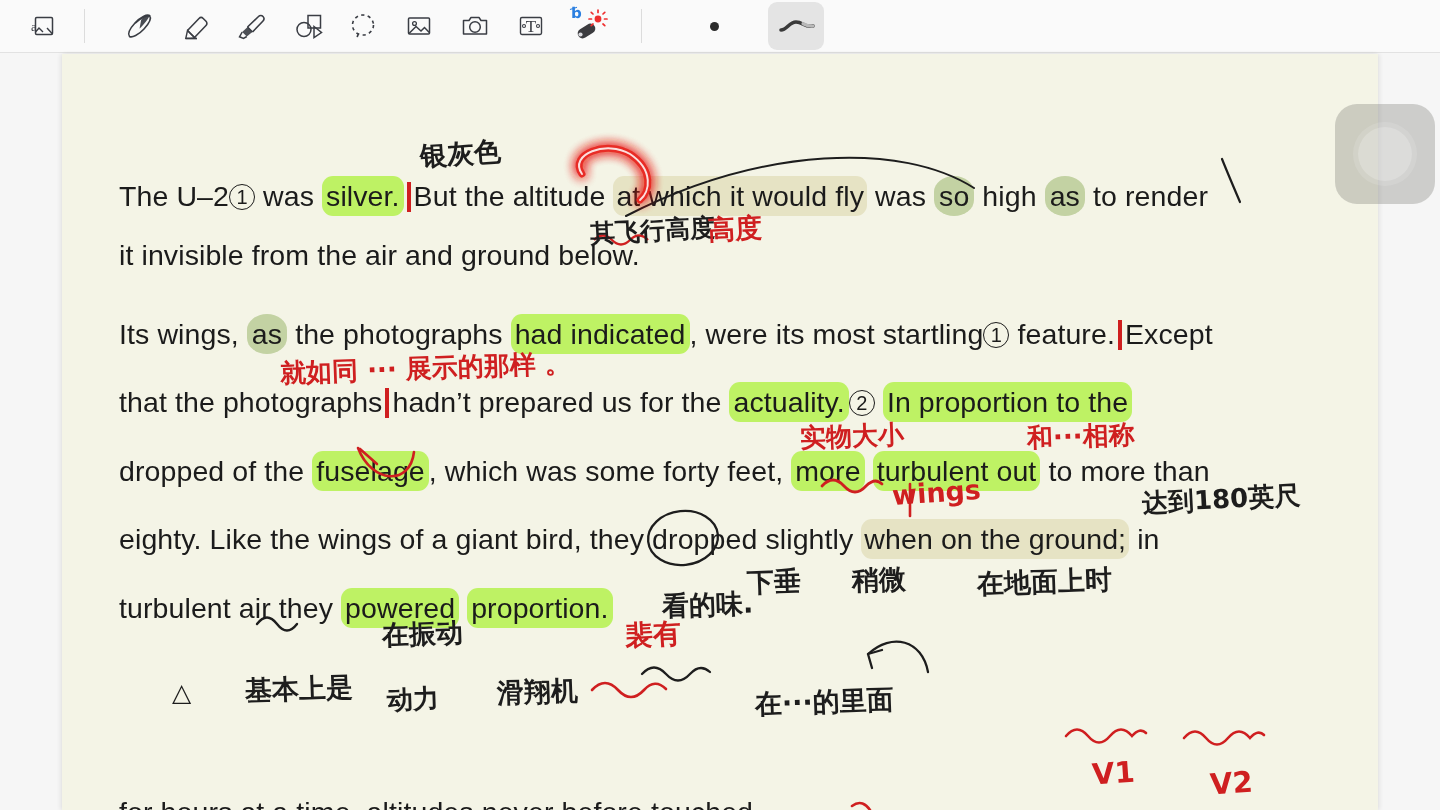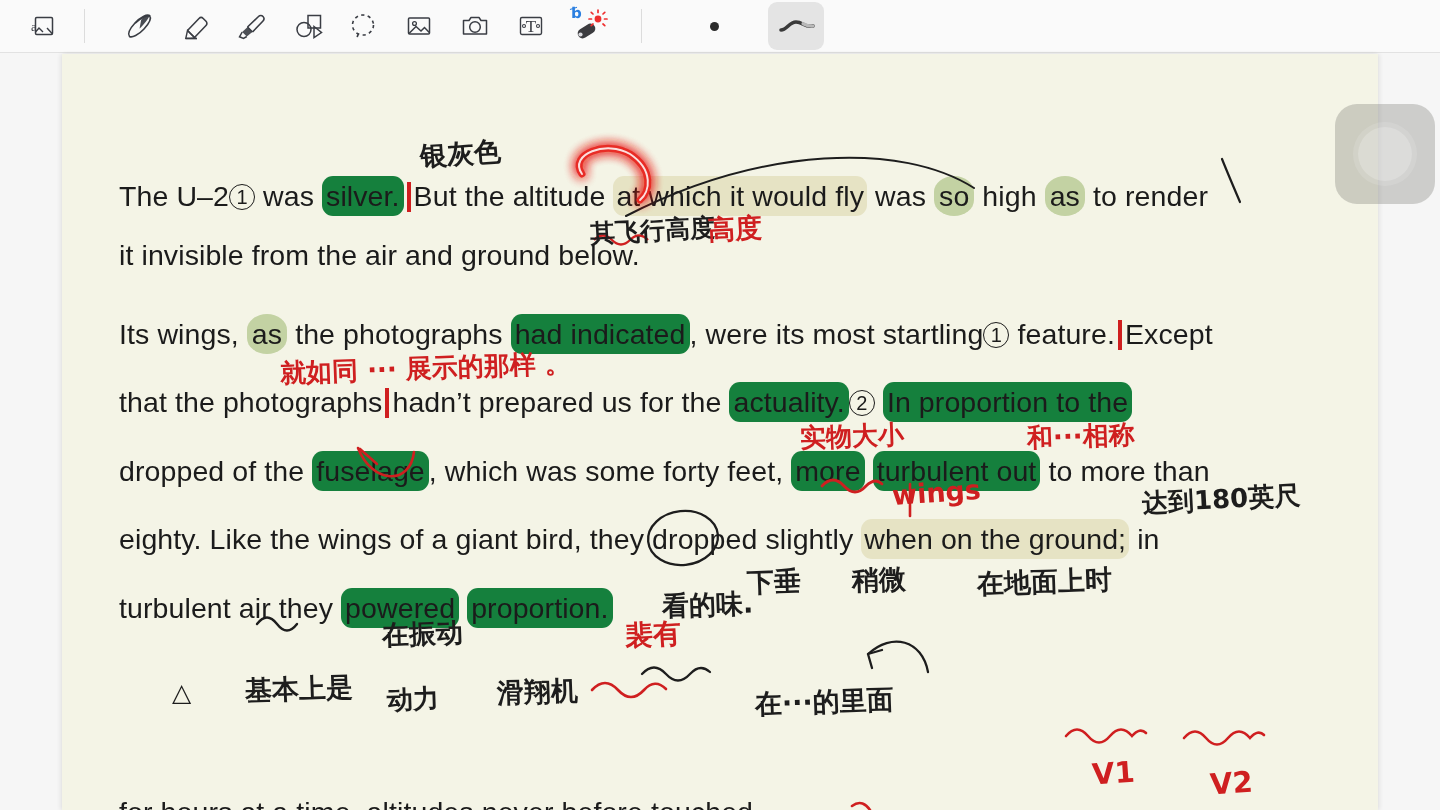--- a/index.html
+++ b/index.html
@@ -48,21 +48,21 @@
     position: absolute; left: 0; top: 0; width: 1316px; height: 756px;
     color: #1b1b1b;
     font-size: 28.5px;
     line-height: 68px;
     letter-spacing: 0.1px;
   }
   .ln {
     position: absolute; left: 57px; white-space: nowrap;
     font-size: 28.5px; line-height: 34px;
   }
-  .hl  { background: #15803d; border-radius: 11px; padding: 4px 4px; box-decoration-break: clone;}
+  .hl  { background: #bef264; border-radius: 11px; padding: 4px 4px; box-decoration-break: clone;}
   .hl2 { background: #e6e3c4; border-radius: 11px; padding: 4px 3px; box-decoration-break: clone;}
   .hlc { background: #c3d2a3; border-radius: 50%/40%; padding: 4px 5px;}
   .circ { display: inline-block; width: 26px; height: 26px; line-height: 25px;
           border: 1.6px solid #1b1b1b; border-radius: 50%; text-align: center;
           font-size: 20px; vertical-align: 2px; }
 
   
   #ink { position: absolute; left: 0; top: 0; width: 1316px; height: 756px; pointer-events: none; }
   .ann {
     position: absolute; white-space: nowrap;

